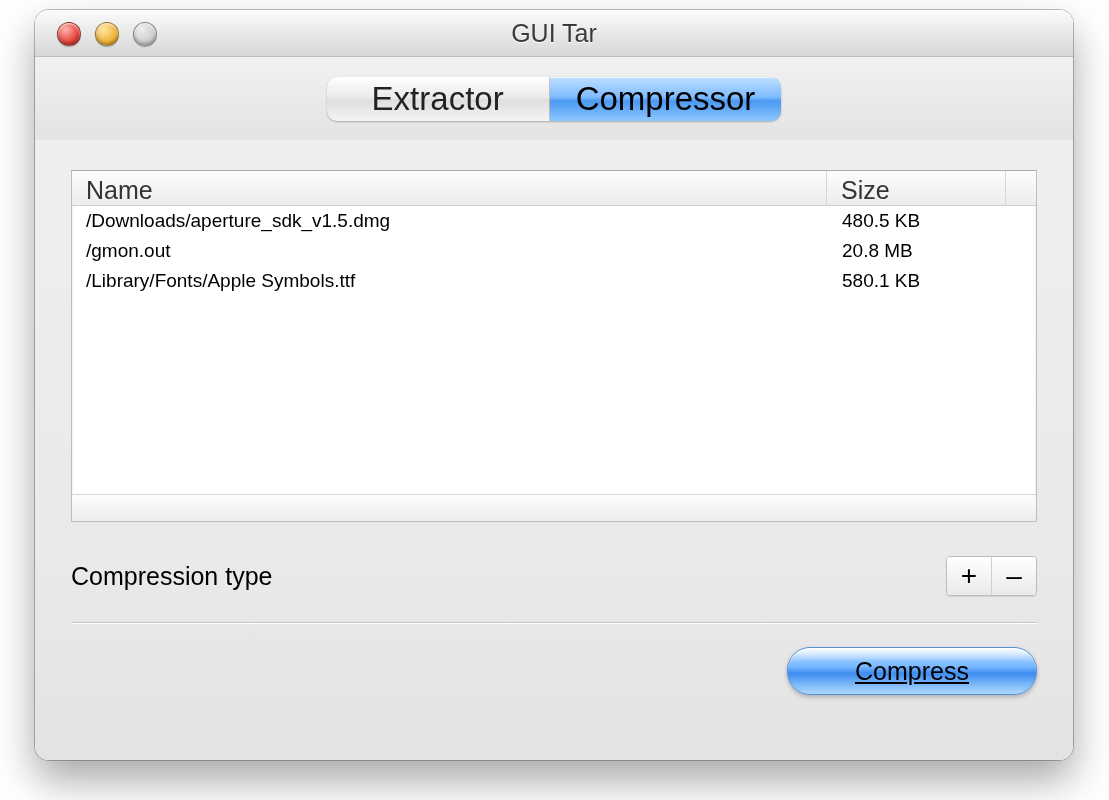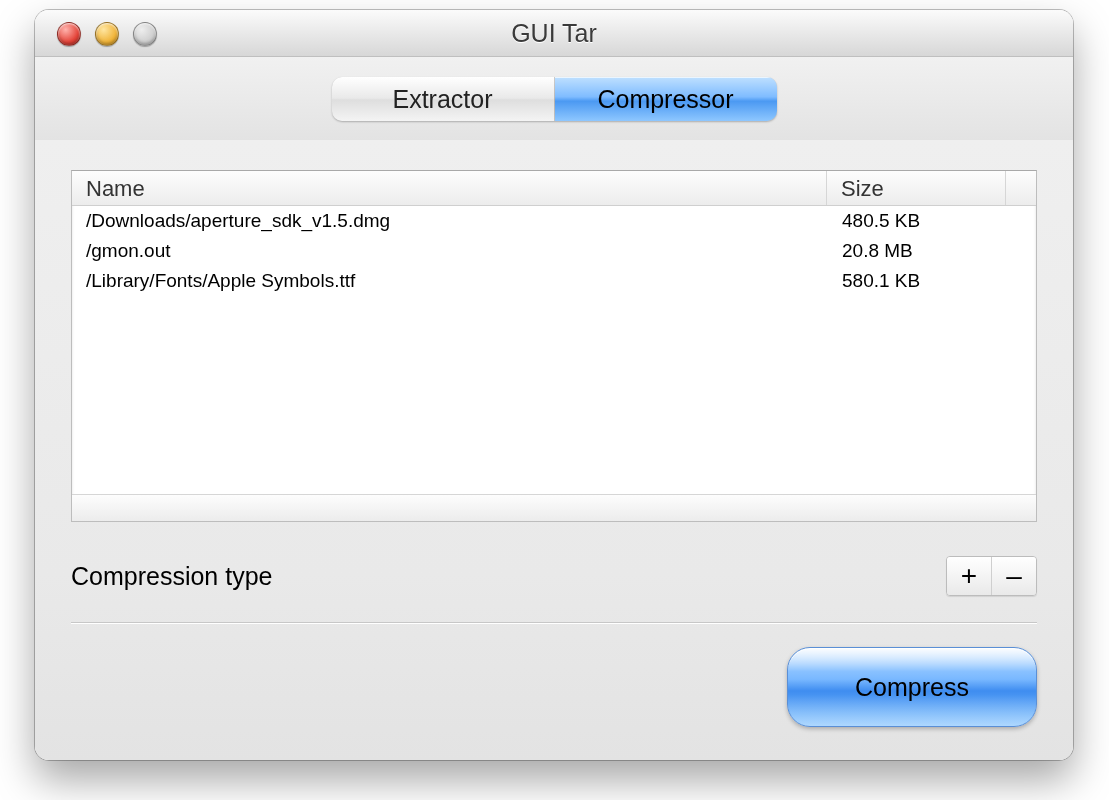--- a/index.html
+++ b/index.html
@@ -48,21 +48,21 @@
     display:flex;
     height:44px;
     border-radius:10px;
     box-shadow:0 1px 2px rgba(0,0,0,.25),inset 0 0 0 1px rgba(0,0,0,.15);
     overflow:hidden;
   }
   .seg-btn{
     min-width:170px;
     padding:0 26px;
     display:flex;align-items:center;justify-content:center;
-    font-size:25px;
+    font-size:33px;
     border-right:1px solid rgba(0,0,0,.2);
     background:linear-gradient(#ffffff,#e9e9e9 48%,#dedede 52%,#f4f4f4);
     color:#222;cursor:default;user-select:none;
   }
   .seg-btn:last-child{border-right:none;}
   .seg-btn.active{
     background:linear-gradient(#bfe0ff 0%,#7fbcff 45%,#4b99f2 55%,#8ec7ff 100%);
     color:#000;
     box-shadow:inset 0 1px 0 rgba(255,255,255,.7);
   }
@@ -79,21 +79,21 @@
     border-top-color:#a9a9a9;
     background:#fff;
     height:350px;
     box-shadow:inset 0 1px 3px rgba(0,0,0,.12);
     display:flex;flex-direction:column;
   }
   .list-header{
     display:flex;height:34px;
     background:linear-gradient(#fdfdfd,#ececec);
     border-bottom:1px solid #cfcfcf;
-    font-size:22px;color:#333;
+    font-size:25px;color:#333;
   }
   .lh-name{flex:1;padding:5px 14px;border-right:1px solid #d6d6d6;}
   .lh-size{width:150px;padding:5px 14px;border-right:1px solid #d6d6d6;}
   .lh-spacer{width:30px;}
   .list-body{flex:1;overflow:auto;}
   .row{display:flex;font-size:19px;padding:4px 0;}
   .row .c-name{flex:1;padding:0 14px;white-space:nowrap;overflow:hidden;text-overflow:ellipsis;}
   .row .c-size{width:180px;padding:0 14px;text-align:left;}
   .list-status{
     height:26px;background:linear-gradient(#fdfdfd,#ececec);
@@ -134,32 +134,32 @@
   .pm-group{display:flex;border:1px solid #bcbcbc;border-radius:4px;overflow:hidden;height:38px;box-shadow:0 1px 1px rgba(0,0,0,.1);}
   .pm-btn{width:44px;display:flex;align-items:center;justify-content:center;font-size:28px;line-height:1;background:linear-gradient(#ffffff,#e9e9e9);cursor:default;user-select:none;}
   .pm-btn + .pm-btn{border-left:1px solid #cfcfcf;}
 
   .hr{height:1px;background:#c7c7c7;margin:26px 0 0 0;box-shadow:0 1px 0 #fff;}
 
   
   .action-row{display:flex;justify-content:flex-end;margin-top:24px;}
   .aqua-btn{
     min-width:180px;height:46px;border-radius:23px;
-    padding:16px 34px;display:flex;align-items:center;justify-content:center;
+    padding:0 34px;display:flex;align-items:center;justify-content:center;
     font-size:25px;color:#000;
     background:
       linear-gradient(
         rgba(255,255,255,.95) 0%,
         rgba(255,255,255,0) 30%,
         rgba(255,255,255,0) 60%,
         rgba(255,255,255,.35) 100%),
       linear-gradient(#b9dcff 0%,#79b8ff 40%,#3f8df0 55%,#82c3ff 100%);
     border:1px solid #5a8fd6;
     box-shadow:0 2px 4px rgba(0,0,0,.25),inset 0 1px 0 rgba(255,255,255,.8);
-    cursor:default;user-select:none;
+    cursor:default;user-select:none;text-decoration:underline;
   }
 </style>
 </head>
 <body>
 
 <div class="stage">
   <div class="window">
 
     <div class="titlebar">
       <div class="traffic">

